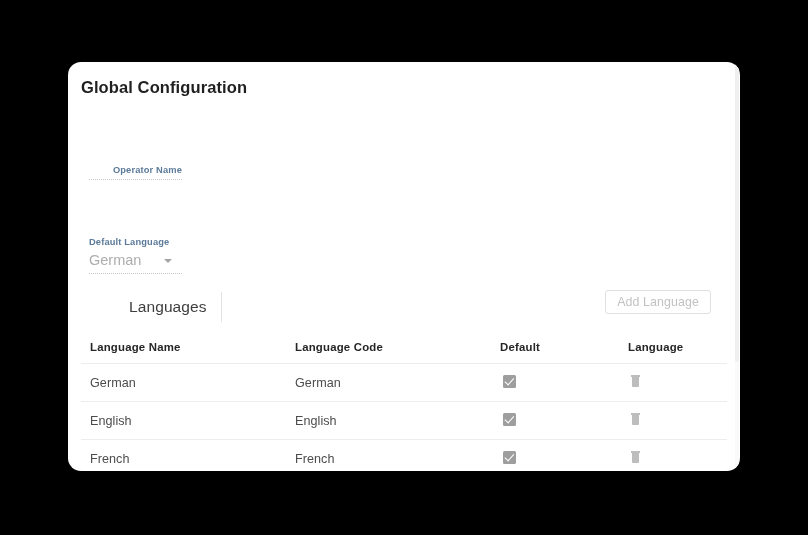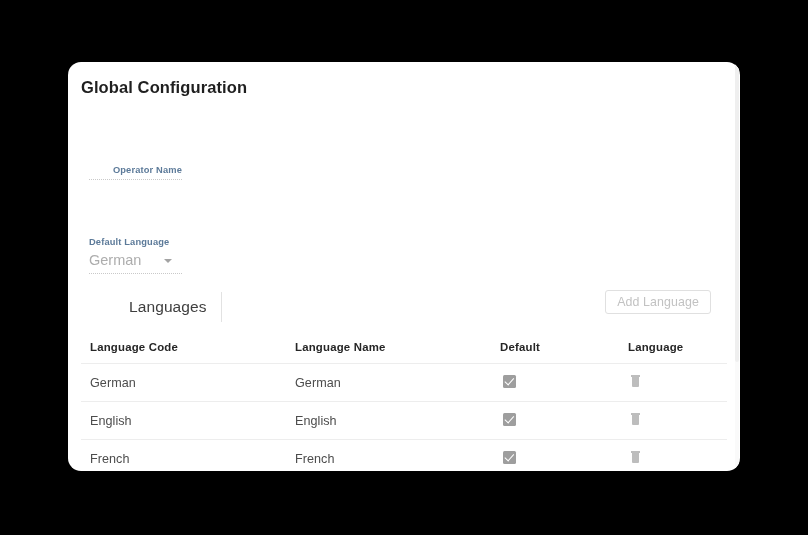--- a/index.html
+++ b/index.html
@@ -277,22 +277,22 @@
 
       <div class="lang-tabbar">
         <span class="lang-tab-label">Languages</span>
         <span class="lang-tab-divider"></span>
       </div>
 
       <button class="add-language-btn">Add Language</button>
 
       <div class="table">
         <div class="trow thead">
+          <div class="th col-name">Language Name</div>
           <div class="th col-code">Language Code</div>
-          <div class="th col-name">Language Name</div>
           <div class="th col-active">Default</div>
           <div class="th col-act">Language</div>
         </div>
 
         <div class="trow tbody-row">
           <div class="td col-name">German</div>
           <div class="td col-code">German</div>
           <div class="td col-active">
             <span class="checkbox"></span>
           </div>

